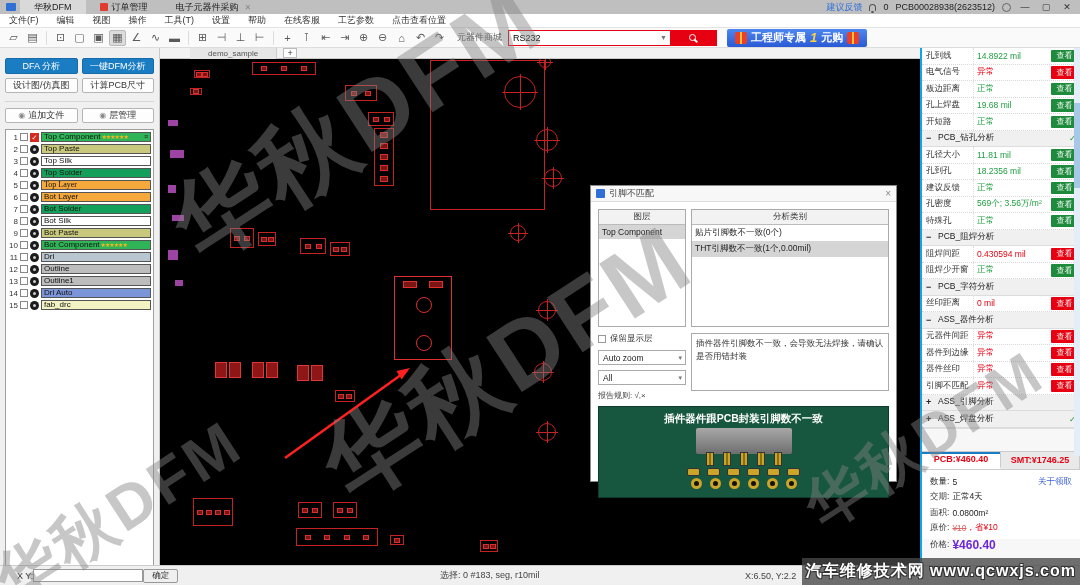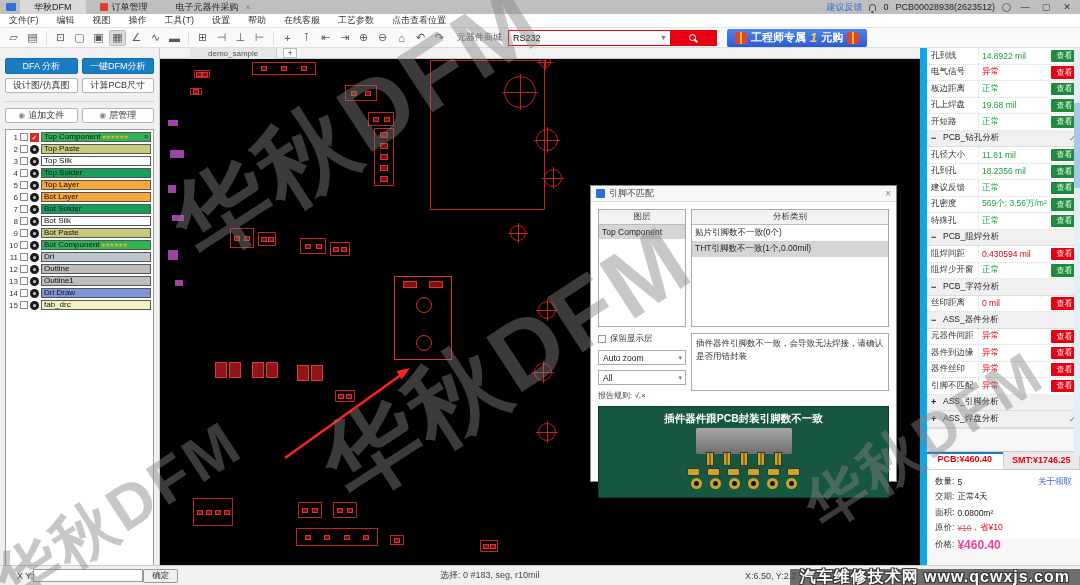--- a/index.html
+++ b/index.html
@@ -76,21 +76,21 @@
   .sh-circ{border:1px solid #c52222;border-radius:50%;}
   .sh-cross-h,.sh-cross-v{position:absolute;background:#c52222;}
   .sh-mag{background:#b84fc0;opacity:.85;}
   .sh-conn{border:1px solid #c52222;display:flex;flex-direction:column;justify-content:space-around;align-items:center;padding:1px;}
   .part-outer{border:1px solid #e03030;}
   .part-circle{position:absolute;border:1px solid #e03030;border-radius:50%;}
   .part-padtop{position:absolute;background:#7d1414;border:1px solid #e03030;}
 
   
   .wm{position:absolute;color:rgba(130,130,130,.45);font-weight:bold;transform:rotate(-33deg);z-index:50;pointer-events:none;white-space:nowrap;letter-spacing:4px;font-family:"Liberation Sans",sans-serif;}
-  .site-wm{position:absolute;right:0;bottom:0;height:16px;z-index:60;background:rgba(72,72,72,.78);color:#fff;font-size:16px;font-weight:bold;display:flex;align-items:center;padding:0 10px;letter-spacing:1px;text-shadow:1px 1px 0 #333,-1px -1px 0 #333,1px -1px 0 #333,-1px 1px 0 #333;pointer-events:none;}
+  .site-wm{position:absolute;right:0;bottom:0;height:27px;z-index:60;background:rgba(72,72,72,.78);color:#fff;font-size:16px;font-weight:bold;display:flex;align-items:center;padding:0 4px;letter-spacing:1px;text-shadow:1px 1px 0 #333,-1px -1px 0 #333,1px -1px 0 #333,-1px 1px 0 #333;pointer-events:none;}
 
   
   .dialog{position:absolute;left:430px;top:137px;width:307px;height:297px;background:#fff;border:1px solid #8a8a8a;box-shadow:2px 3px 10px rgba(0,0,0,.55);z-index:40;}
   .dlg-title{height:16px;background:#f7f7f7;border-bottom:1px solid #ddd;display:flex;align-items:center;padding:0 5px;gap:4px;}
   .dlg-ico{width:9px;height:9px;background:#2f6fd6;border-radius:1px;}
   .dlg-title-text{font-size:9px;color:#444;}
   .dlg-x{margin-left:auto;color:#888;font-size:10px;}
   .dlg-cols{display:flex;gap:5px;padding:7px 7px 0 7px;}
   .dcol{border:1px solid #aaa;height:118px;display:flex;flex-direction:column;background:#fff;}
   .dcol-h{height:15px;background:#f2f2f2;border-bottom:1px solid #bbb;display:flex;align-items:center;justify-content:center;font-size:8.5px;color:#333;white-space:nowrap;overflow:hidden;}
@@ -113,21 +113,21 @@
   .dlg-img-title{color:#fff;font-weight:bold;font-size:10.5px;text-align:center;margin-top:5px;}
   .conn-body{width:96px;height:26px;margin:2px auto 0 auto;background:linear-gradient(#a8a8a8,#6e6e6e);border-radius:2px;}
   .pin-row{display:flex;justify-content:center;gap:9px;margin-top:-2px;}
   .pin{width:8px;height:14px;background:repeating-linear-gradient(90deg,#caa529 0 2px,#8a6f14 2px 4px);border:1px solid #333;}
   .pad-row1{display:flex;justify-content:center;gap:7px;margin-top:2px;}
   .opad{width:13px;height:8px;background:#caa529;border:1px solid #333;border-radius:2px;}
   .pad-row2{display:flex;justify-content:center;gap:8px;margin-top:2px;}
   .cpad{width:11px;height:11px;border-radius:50%;border:3px solid #caa529;background:#111;}
 
   
-  .right-panel{width:160px;height:517px;background:#f7f7f7;border-left:7px solid #0ea5e9;position:relative;font-size:8.5px;}
+  .right-panel{width:160px;height:517px;background:#f7f7f7;border-left:2px solid #0ea5e9;position:relative;font-size:8.5px;}
   .rp-rows{border-bottom:1px solid #ddd;}
   .rrow{display:flex;align-items:stretch;height:16.5px;border-bottom:1px dotted #d8d8d8;background:#fff;}
   .rlabel{width:52px;display:flex;align-items:center;padding-left:4px;color:#333;border-right:1px dotted #ddd;}
   .rvalue{flex:1;display:flex;align-items:center;padding-left:3px;}
   .rvalue.ok{color:#1e9e40;}
   .rvalue.bad{color:#e60012;}
   .rbtn{width:27px;margin:1.5px 2px;color:#fff;display:flex;align-items:center;justify-content:center;border-radius:1px;font-size:8px;}
   .rbtn.ok{background:#1e8a3c;}
   .rbtn.bad{background:#e60012;}
   .rsec{display:flex;align-items:center;height:16.5px;background:#f0f0f0;border-bottom:1px solid #ddd;padding:0 4px;gap:4px;color:#222;}
@@ -141,21 +141,21 @@
   .quote{margin-top:22px;}
   .qtabs{display:flex;border-top:1px solid #ccc;border-bottom:1px solid #ccc;height:19px;}
   .qtab{flex:1;display:flex;align-items:center;justify-content:center;color:#e60012;font-weight:bold;font-size:9px;background:#e9e9e9;border-right:1px solid #ccc;}
   .qtab.active{background:#fff;border-bottom:2px solid #fff;box-shadow:inset 0 2px 0 #1a7dc4;}
   .qbody{background:#fff;padding:6px 8px;height:69px;}
   .qline{display:flex;align-items:center;margin-bottom:3.5px;color:#222;}
   .qline .lab{color:#333;margin-right:3px;}
   .qlink{margin-left:auto;color:#3b5fd9;}
   .strike{text-decoration:line-through;color:#e06666;}
   .save{color:#e60012;}
-  .price{color:#ec4899;font-weight:bold;font-size:12px;}
+  .price{color:#6d28d9;font-weight:bold;font-size:12px;}
 
   
   .statusbar{position:absolute;left:0;top:565px;width:1080px;height:20px;background:#f0f0f0;border-top:1px solid #ccc;display:flex;align-items:center;padding:0 17px;gap:0;}
   .xy-label{color:#333;}
   .xy-input{width:110px;height:13px;border:1px solid #999;background:#fff;font-size:9px;font-family:inherit;padding:0 3px;}
   .confirm-btn{height:14px;padding:0 8px;background:#efefef;border:1px solid #999;border-radius:2px;font-size:8.5px;font-family:inherit;color:#333;}
   .sel-text{position:absolute;left:440px;color:#444;}
   .coord-text{position:absolute;left:745px;color:#444;}
 </style>
 </head>
@@ -300,21 +300,21 @@
             <span class="lcb"></span>
             <span class="leye"></span>
             <span class="lbar" style="background: rgb(20, 160, 90);">
               <span>Top Solder</span>
             </span>
           </div>
           <div class="lrow">
             <span class="lnum">5</span>
             <span class="lcb"></span>
             <span class="leye"></span>
-            <span class="lbar" style="background: rgb(245, 169, 60);">
+            <span class="lbar" style="background: rgb(245, 169, 60); font-family: Liberation Serif, serif;">
               <span>Top Layer</span>
             </span>
           </div>
           <div class="lrow">
             <span class="lnum">6</span>
             <span class="lcb"></span>
             <span class="leye"></span>
             <span class="lbar" style="background: rgb(245, 169, 60); text-align: right;">
               <span>Bot Layer</span>
             </span>
@@ -374,21 +374,21 @@
             <span class="leye"></span>
             <span class="lbar" style="background: rgb(189, 189, 189);">
               <span>Outline1</span>
             </span>
           </div>
           <div class="lrow">
             <span class="lnum">14</span>
             <span class="lcb"></span>
             <span class="leye"></span>
             <span class="lbar" style="background: rgb(123, 150, 216);">
-              <span>Drl Draw</span>
+              <span>Drl Auto</span>
             </span>
           </div>
           <div class="lrow">
             <span class="lnum">15</span>
             <span class="lcb"></span>
             <span class="leye"></span>
             <span class="lbar" style="background: rgb(242, 242, 194);">
               <span>fab_drc</span>
             </span>
           </div>

